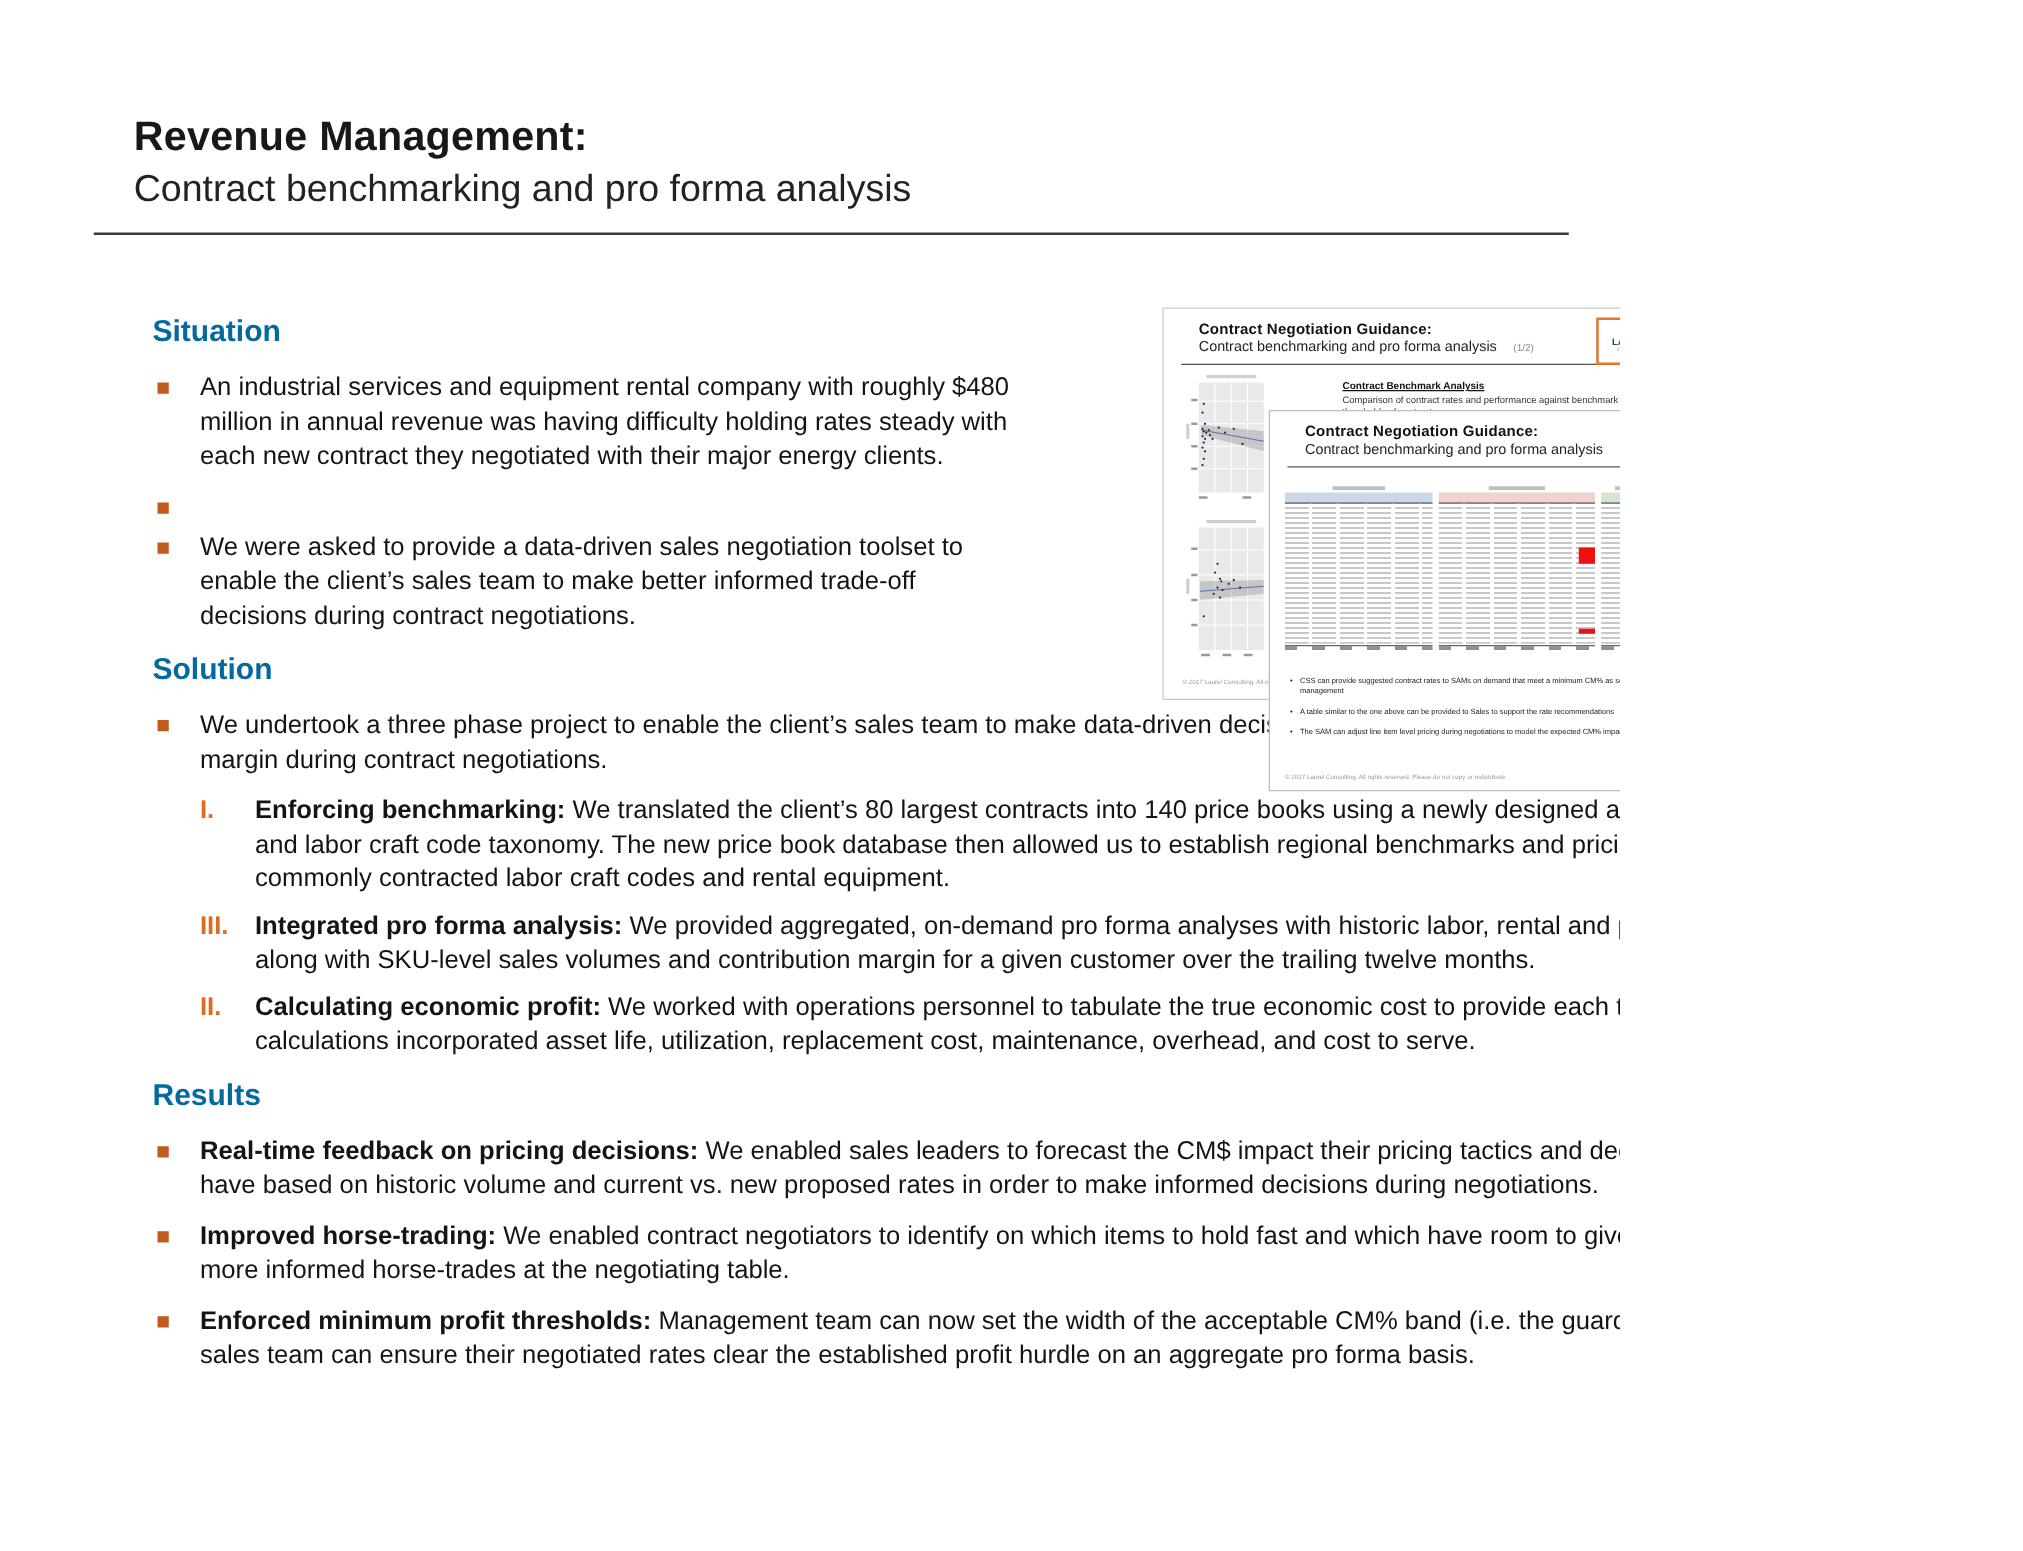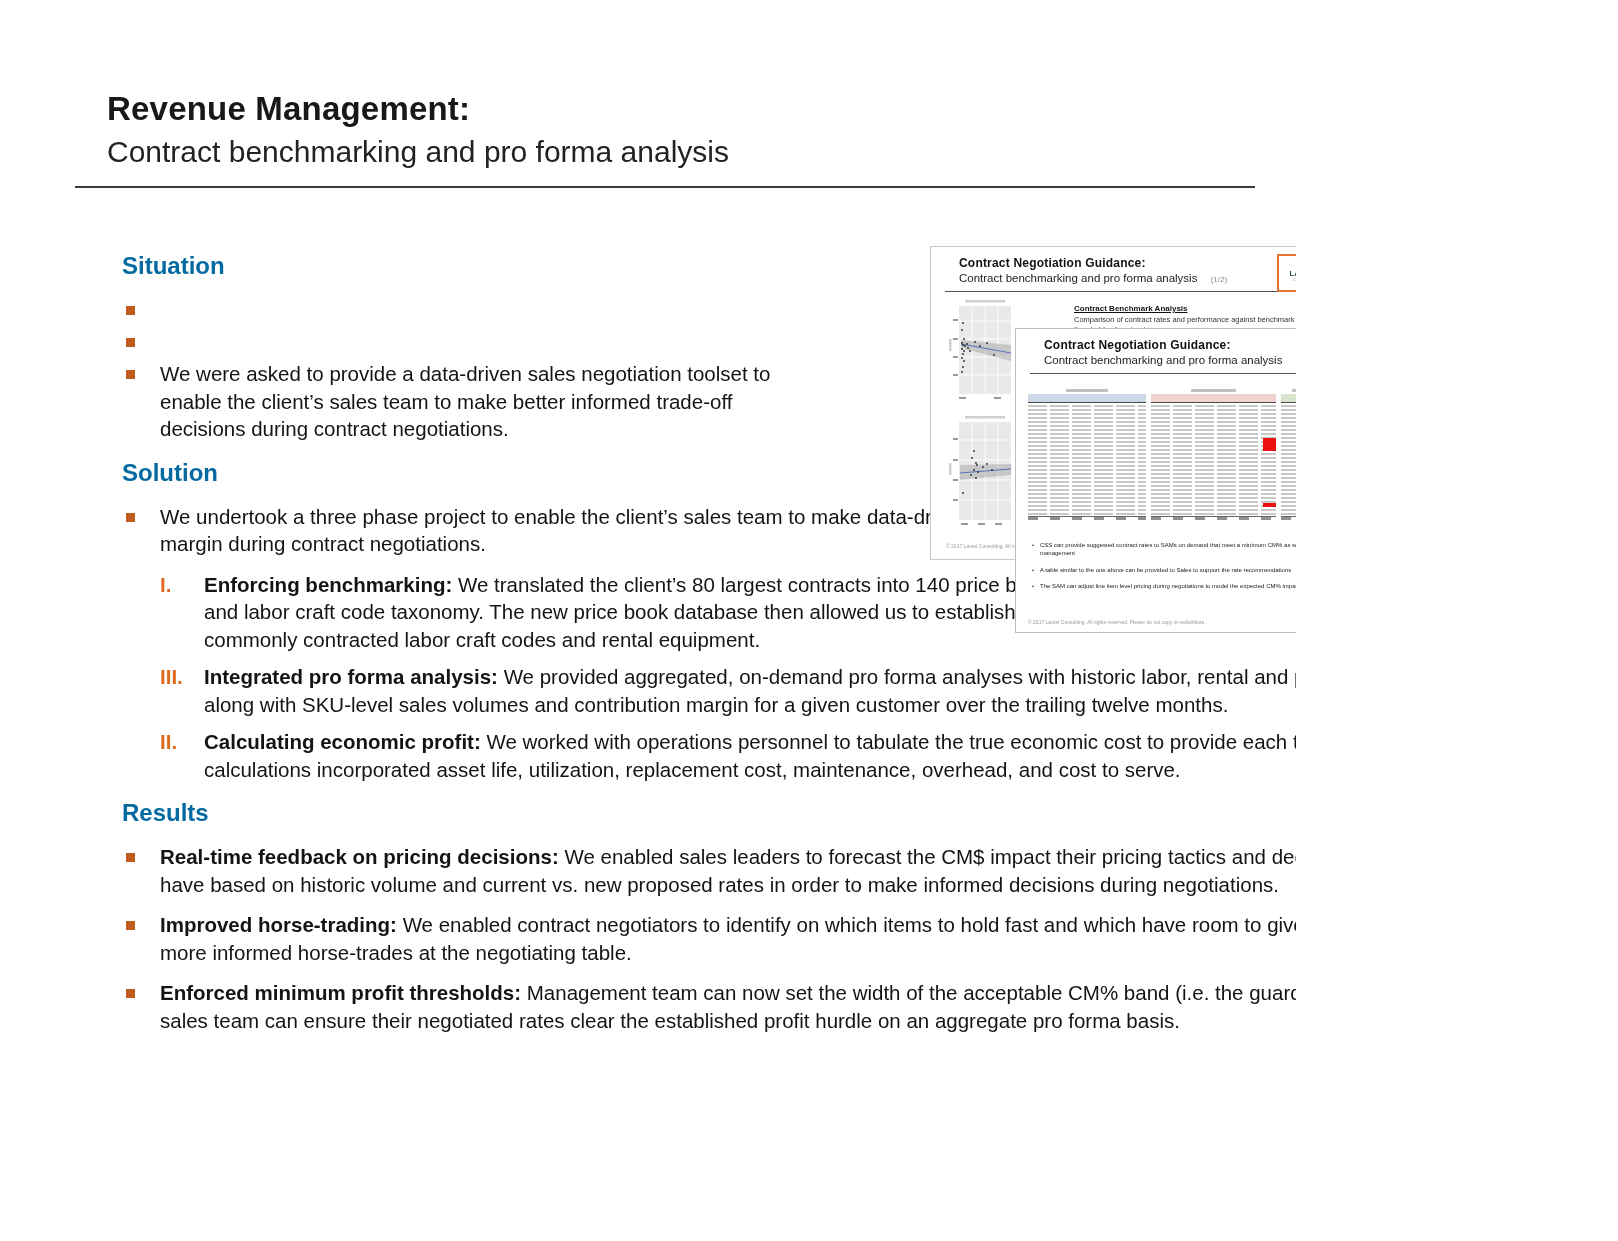--- a/index.html
+++ b/index.html
@@ -115,20 +115,21 @@
       <div class="logo-name">LAUREL</div>
       <div class="logo-sub">CONSULTING</div>
     </div>
   </div>
 
   <div class="content">
 
     <div class="sec-h">Situation</div>
     <div class="bullet">
       <span class="sq"></span>
+      <p class="btxt sit-w">An industrial services and equipment rental company with roughly $480 million in annual revenue was having difficulty holding rates steady with each new contract they negotiated with their major energy clients.</p>
     </div>
     <div class="bullet">
       <span class="sq"></span>
     </div>
     <div class="bullet">
       <span class="sq"></span>
       <p class="btxt sit-w">We were asked to provide a data-driven sales negotiation toolset to enable the client’s sales team to make better informed trade-off decisions during contract negotiations.</p>
     </div>
 
     <div class="sec-h sec-gap">Solution</div>

